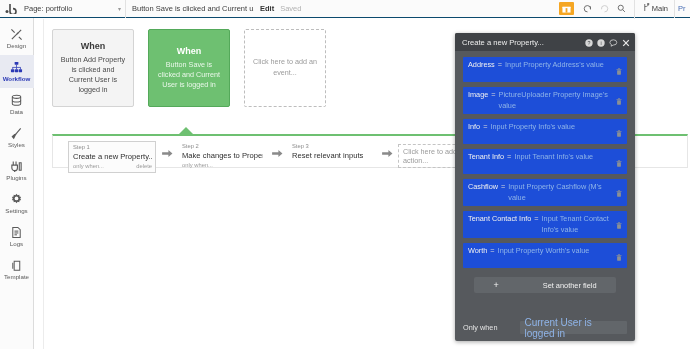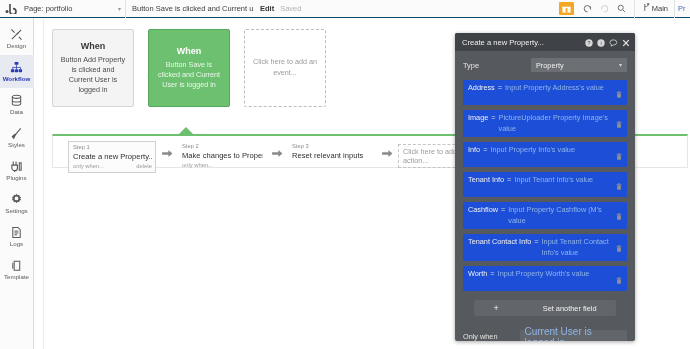--- a/index.html
+++ b/index.html
@@ -448,27 +448,20 @@
           <svg width="8" height="8" viewBox="0 0 10 10" stroke="#e8e8e8" stroke-width="1.5">
               <path d="M1.5 1.5 L8.5 8.5"></path>
               <path d="M8.5 1.5 L1.5 8.5"></path>
             </svg>
         </span>
       </span>
     </div>
 
     <div class="panel-body">
 
-      <div class="row-type">
-        <span class="k">Type</span>
-        <span class="select">
-          <span class="v">Property</span>
-          <span class="c">▾</span>
-        </span>
-      </div>
 
       <div class="field">
         <span class="fk">Address</span>
         <span class="eq">=</span>
         <span class="fv">Input Property Address's value</span>
         <span class="trash">
           <svg width="6" height="7" viewBox="0 0 8 9" fill="currentColor">
               <rect x="0.6" y="1.6" width="6.8" height="1"></rect>
               <rect x="1.5" y="2.8" width="5" height="6" rx="0.6"></rect>
               <rect x="2.6" y="0.3" width="2.8" height="1.2"></rect>

